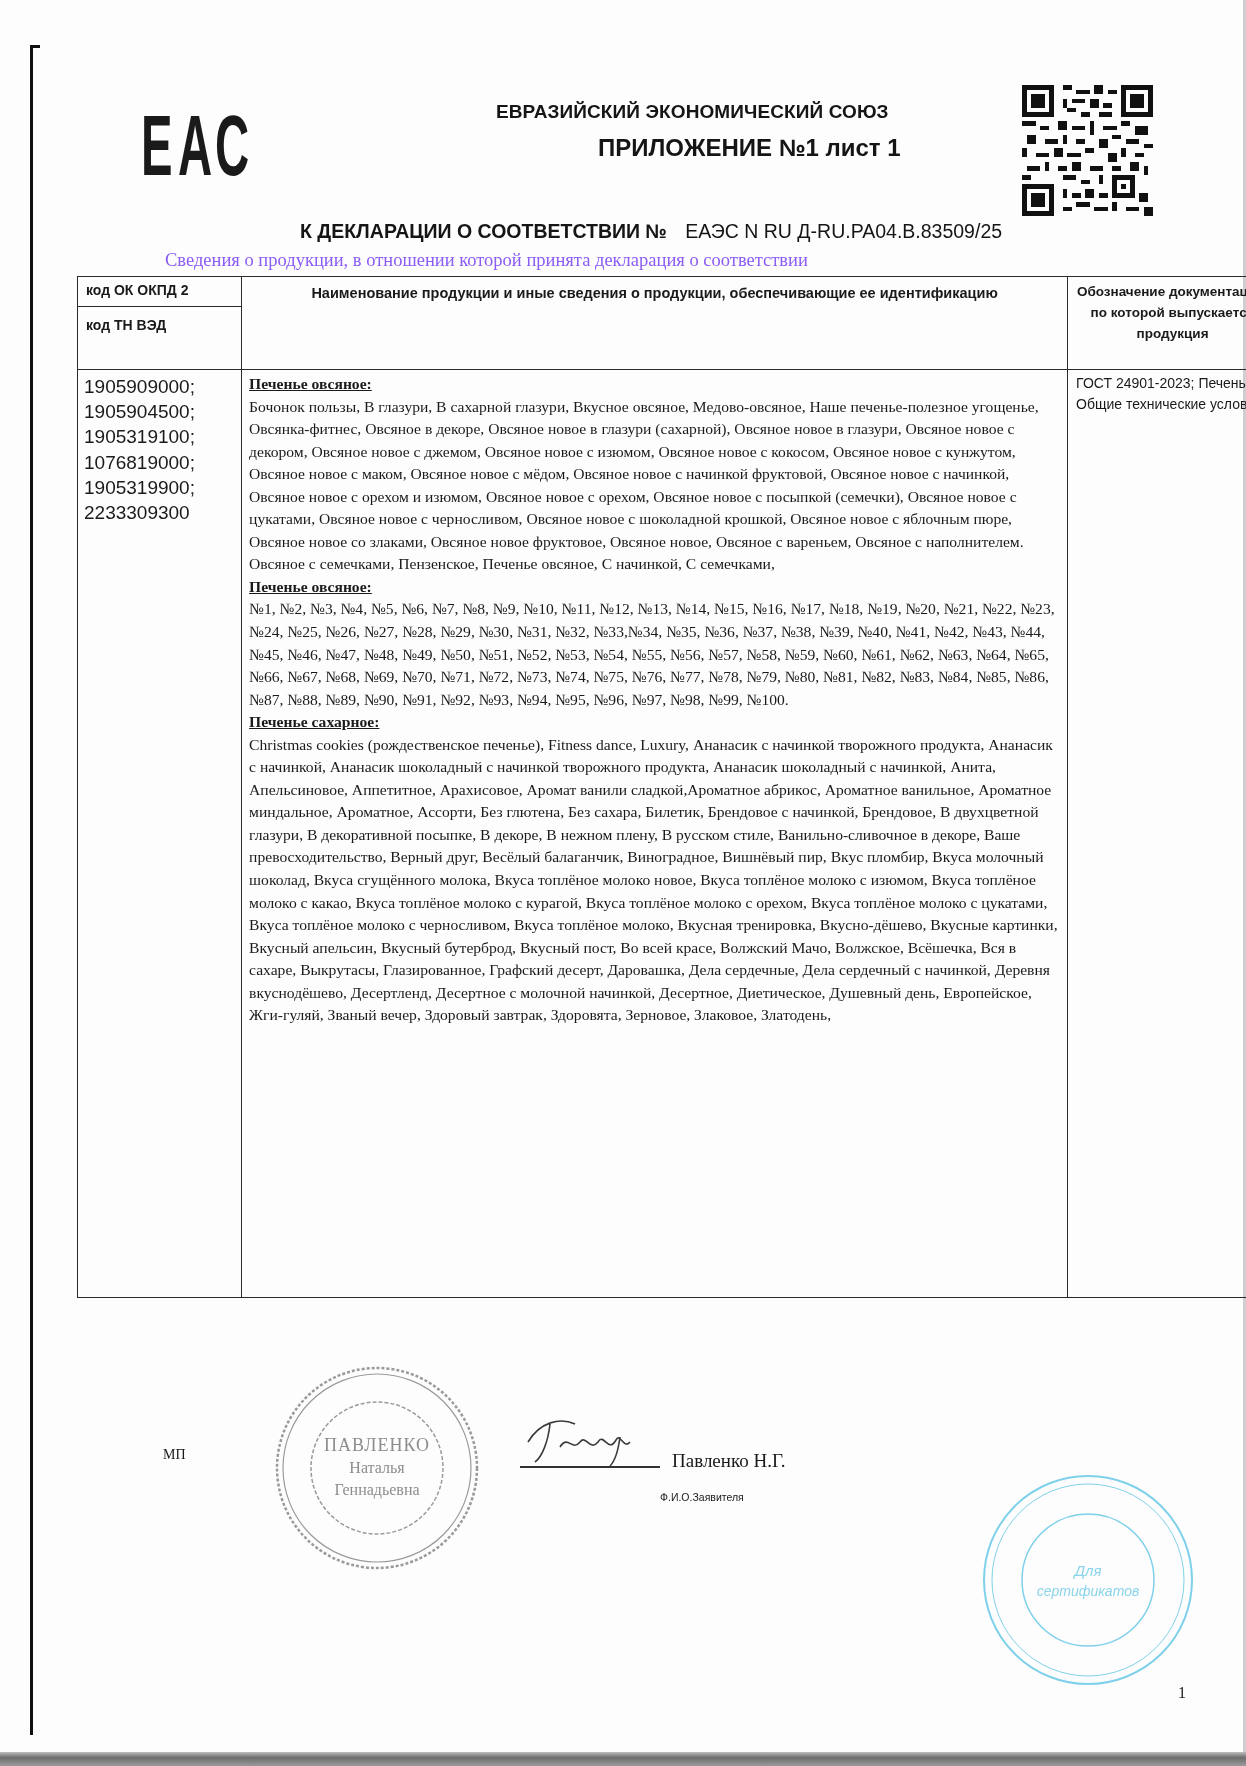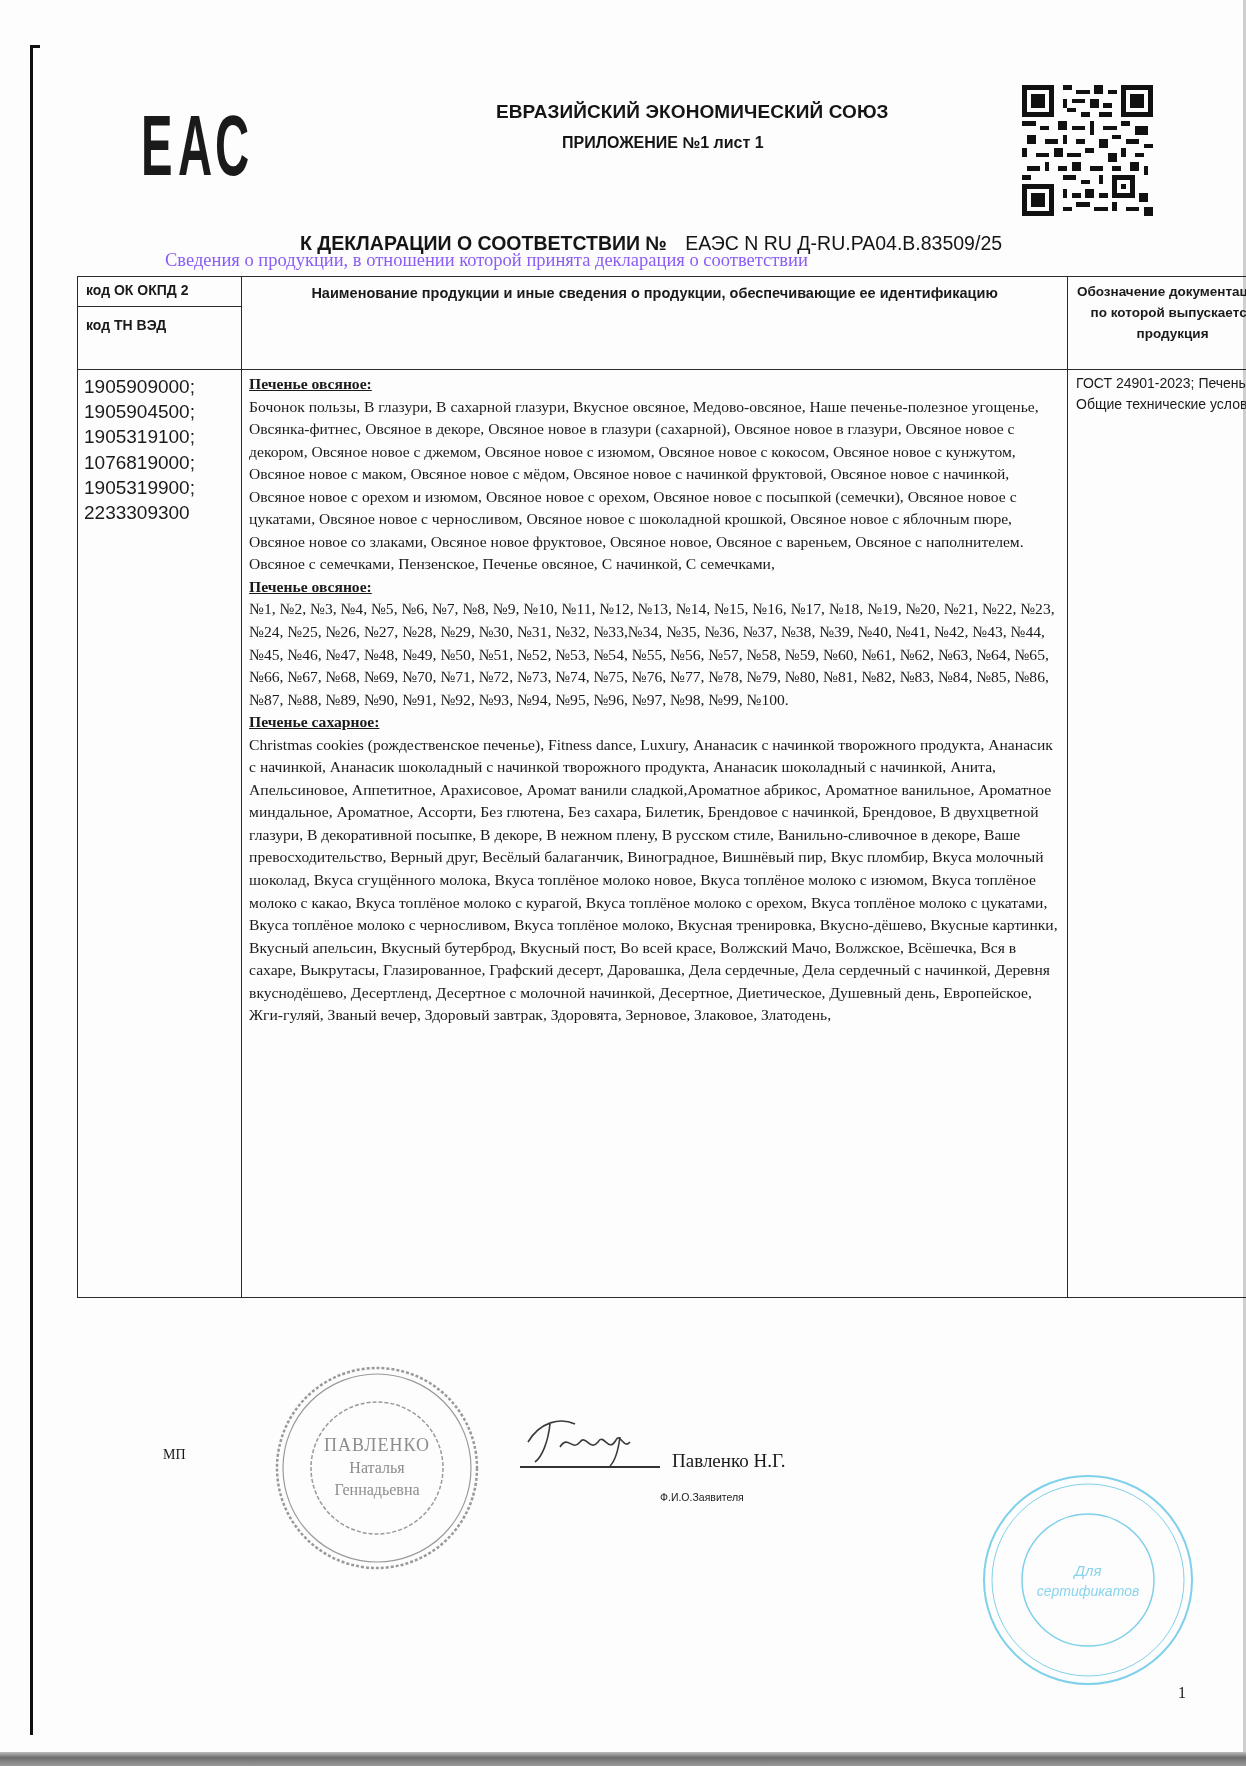--- a/index.html
+++ b/index.html
@@ -13,22 +13,22 @@
   .bottom-shadow { position: absolute; left: 0; right: 0; top: 1752px; height: 14px;
     background: linear-gradient(#bdbdbd, #6e6e6e 40%, #9a9a9a); }
   .right-shadow { position: absolute; right: 0; top: 0; width: 3px; height: 1766px; background: #cfcfcf; }
 
   .eac-logo { position: absolute; left: 141px; top: 108px; height: 74px; display: flex; gap: 7px; }
   .eac-logo span { font-family: "Liberation Sans", sans-serif; font-weight: bold; font-size: 86px;
     line-height: 74px; transform: scaleX(0.55); transform-origin: left; display: inline-block; width: 30px; }
 
   .hdr { position: absolute; font-family: "Liberation Sans", sans-serif; font-weight: bold; color: #151515; white-space: nowrap; }
   .h-union { left: 496px; top: 101px; font-size: 19px; letter-spacing: 0.1px; text-align: center; }
-  .h-appendix { left: 562px; top: 134px; font-size: 16px; }
-  .h-decl { left: 300px; top: 232px; font-size: 19.5px; }
+  .h-appendix { left: 598px; top: 134px; font-size: 24px; }
+  .h-decl { left: 300px; top: 220px; font-size: 19.5px; }
   .h-decl .num { font-weight: normal; margin-left: 18px; }
   .h-info { position: absolute; left: 165px; top: 250px; font-family: Liberation Serif, serif; font-size: 18.5px; white-space: nowrap; color: #8b5cf6; }
 
   .qr { position: absolute; left: 1022px; top: 85px; width: 131px; height: 131px; }
 
   table.main { position: absolute; left: 77px; top: 276px; width: 1201px; border-collapse: collapse; table-layout: fixed; }
   table.main td, table.main th { border: 1.3px solid #2a2a2a; vertical-align: top; padding: 0; }
   .col1 { width: 147px; } .col2 { width: 740px; } .col3 { width: 188px; }
   th { font-family: "Liberation Sans", sans-serif; font-weight: bold; font-size: 14px; text-align: center; }
   .th-code1 { height: 29px; line-height: 26px; text-align: left; padding-left: 8px !important; }

